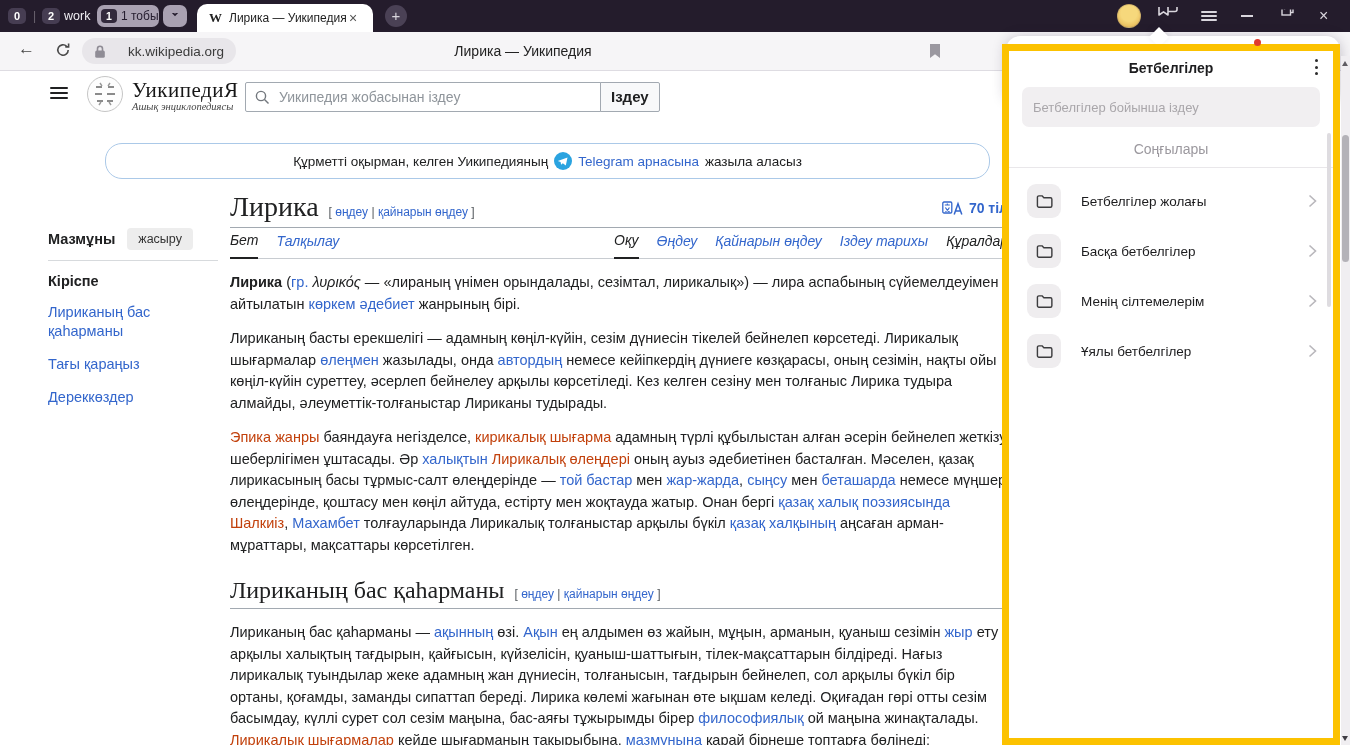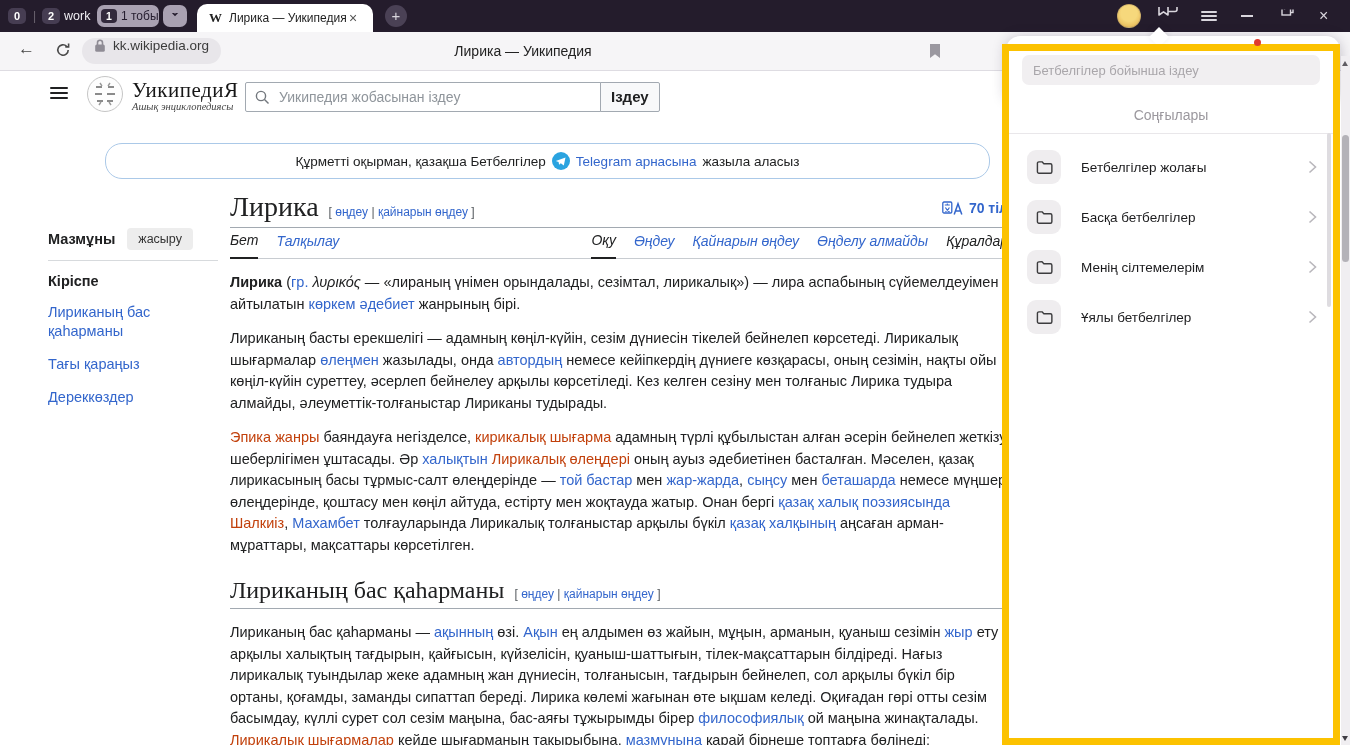--- a/index.html
+++ b/index.html
@@ -39,21 +39,21 @@
   .t-menu i:nth-child(1){top:0;} .t-menu i:nth-child(2){top:4px;} .t-menu i:nth-child(3){top:8px;}
   .t-min{left:1241px;width:12px;height:2px;background:#d9d6dd;}
   .t-restore{left:1281px;}
   .t-close{left:1319px;color:#d9d6dd;font-size:16px;line-height:16px;}
 
   
   .toolbar{left:0;top:32px;width:1350px;height:38px;background:#f6f5f7;border-bottom:1px solid #dedce2;z-index:9;}
   .tb-back{left:18px;top:7px;font-size:17px;color:#454545;position:absolute;}
   .tb-reload{left:55px;top:10px;position:absolute;}
   .tb-url{left:82px;top:6px;height:26px;position:absolute;background:#e8e6ea;border-radius:13px;
-          display:flex;padding:0 12px;gap:7px;}
+          display:flex;align-items:center;padding:0 12px;gap:22px;}
   .tb-url span{font-size:13.5px;color:#3b3b3b;}
   .tb-title{left:0;top:0;width:1046px;height:38px;position:absolute;text-align:center;
             line-height:38px;font-size:14px;color:#222;pointer-events:none;}
   .tb-flag{left:929px;top:11px;position:absolute;}
 
   
   .page{left:0;top:70px;width:1205px;height:675px;background:#fff;z-index:1;overflow:hidden;}
   .wm-menu{left:50px;top:17px;width:18px;height:13px;position:absolute;}
   .wm-menu i{position:absolute;left:0;width:18px;height:2px;background:#202122;border-radius:1px;}
   .wm-menu i:nth-child(1){top:0;} .wm-menu i:nth-child(2){top:5px;} .wm-menu i:nth-child(3){top:10px;}
@@ -111,21 +111,21 @@
   .popup-arrow{left:1152px;top:30px;width:14px;height:14px;background:#fff;transform:rotate(45deg);
                z-index:41;box-shadow:-2px -2px 6px rgba(40,30,60,.12);}
   .red-dot{left:1254px;top:39px;width:7px;height:7px;border-radius:50%;background:#e03a2f;z-index:56;}
   .panel{left:1002px;top:44px;width:338px;height:701px;box-sizing:border-box;border:7px solid #fcc200;
          background:#fff;z-index:50;}
   .p-head{position:relative;height:32px;}
   .p-title{position:absolute;left:0;right:0;text-align:center;top:9px;font-size:14px;font-weight:bold;color:#1d1d1f;}
   .p-kebab{position:absolute;right:12px;top:8px;width:10px;height:16px;display:flex;flex-direction:column;
            align-items:center;justify-content:space-between;}
   .p-kebab i{width:3px;height:3px;border-radius:50%;background:#2b2b2b;}
-  .p-search{margin:4px 13px 8px;height:30px;background:#f1eff1;border-radius:7px;display:flex;}
+  .p-search{margin:4px 13px 0;height:40px;background:#f1eff1;border-radius:7px;display:flex;}
   .p-search input{border:0;outline:0;background:transparent;flex:1;padding:0 11px;font-size:13px;
                   font-family:inherit;color:#1d1d1f;}
   .p-search input::placeholder{color:#a9a6aa;}
   .p-tabs{display:flex;height:40px;align-items:flex-end;border-bottom:1px solid #e9e7ea;}
   .p-tab{flex:1;text-align:center;font-size:14px;color:#9b989e;padding-bottom:10px;}
   .p-tab .lbl{padding:0 3px 10px;}
   .p-tab.active{color:#1d1d1f;font-weight:bold;}
   .p-tab.active .lbl{border-bottom:3px solid #1d1d1f;}
   .p-list{margin-top:8px;}
   .p-row{height:50px;display:flex;align-items:center;padding:0 16px 0 18px;}
@@ -233,21 +233,21 @@
   <div class="ws-box">
     <svg width="15" height="15" viewBox="0 0 15 15">
         <circle cx="6" cy="6" r="4.6" fill="none" stroke="#72777d" stroke-width="1.4"></circle>
         <path d="M9.5 9.5l4 4" stroke="#72777d" stroke-width="1.4"></path>
       </svg>
     <input placeholder="Уикипедия жобасынан іздеу" style="">
   </div>
   <div class="ws-btn">Іздеу</div>
 
   <div class="banner">
-    <span>Құрметті оқырман, қазақша Бетбелгілер</span>
+    <span>Құрметті оқырман, келген Уикипедияның</span>
     <svg width="18" height="18" viewBox="0 0 18 18">
         <circle cx="9" cy="9" r="9" fill="#2aa3e0"></circle>
         <path d="M3.8 9.1l9.7-3.7-1.7 8.2-3-2.4-1.7 1.6-.5-2.7z" fill="#fff"></path>
       </svg>
     <span class="blink">Telegram арнасына</span>
     <span>жазыла аласыз</span>
   </div>
 
   <div class="sidebar">
     <div class="sb-head">
@@ -274,40 +274,48 @@
         <span>70 тіл</span>
       </span>
     </div>
     <div class="a-tabs">
       <span class="tab plain active">Бет</span>
       <span class="tab">Талқылау</span>
       <span class="spacer"></span>
       <span class="tab plain active">Оқу</span>
       <span class="tab">Өңдеу</span>
       <span class="tab">Қайнарын өңдеу</span>
-      <span class="tab">Өңделу алмайды</span>
+      <span class="tab">Іздеу тарихы</span>
       <span class="tab plain">Құралдар</span>
     </div>
     <p><span class="seg-b">Лирика</span><span class="seg-p"> (</span><span class="seg-a">гр.</span><span class="seg-i"> λυρικός</span><span class="seg-p"> — «лираның үнімен орындалады, сезімтал, лирикалық») — лира аспабының сүйемелдеуімен айтылатын </span><span class="seg-a">көркем әдебиет</span><span class="seg-p"> жанрының бірі.</span></p>
     <p><span class="seg-p">Лириканың басты ерекшелігі — адамның көңіл-күйін, сезім дүниесін тікелей бейнелеп көрсетеді. Лирикалық шығармалар </span><span class="seg-a">өлеңмен</span><span class="seg-p"> жазылады, онда </span><span class="seg-a">автордың</span><span class="seg-p"> немесе кейіпкердің дүниеге көзқарасы, оның сезімін, нақты ойы көңіл-күйін суреттеу, әсерлеп бейнелеу арқылы көрсетіледі. Кез келген сезіну мен толғаныс Лирика тудыра алмайды, әлеуметтік-толғаныстар Лириканы тудырады.</span></p>
     <p><span class="seg-r">Эпика жанры</span><span class="seg-p"> баяндауға негізделсе, </span><span class="seg-r">кирикалық шығарма</span><span class="seg-p"> адамның түрлі құбылыстан алған әсерін бейнелеп жеткізу шеберлігімен ұштасады. Әр </span><span class="seg-a">халықтын</span><span class="seg-p"> </span><span class="seg-r">Лирикалық өлеңдері</span><span class="seg-p"> оның ауыз әдебиетінен басталған. Мәселен, қазақ лирикасының басы тұрмыс-салт өлеңдерінде — </span><span class="seg-a">той бастар</span><span class="seg-p"> мен </span><span class="seg-a">жар-жарда</span><span class="seg-p">, </span><span class="seg-a">сыңсу</span><span class="seg-p"> мен </span><span class="seg-a">беташарда</span><span class="seg-p"> немесе мүңшер өлеңдерінде, қоштасу мен көңіл айтуда, естірту мен жоқтауда жатыр. Онан бергі </span><span class="seg-a">қазақ халық поэзиясында</span><span class="seg-p"> </span><span class="seg-r">Шалкиіз</span><span class="seg-p">, </span><span class="seg-a">Махамбет</span><span class="seg-p"> толғауларында Лирикалық толғаныстар арқылы бүкіл </span><span class="seg-a">қазақ халқының</span><span class="seg-p"> аңсаған арман-мұраттары, мақсаттары көрсетілген.</span></p>
     <div class="a-h2row">
       <h2 class="a-h2">Лириканың бас қаһарманы</h2>
       <span class="a-edit"><span class="seg-g">[ </span><span class="seg-a">өңдеу</span><span class="seg-g"> | </span><span class="seg-a">қайнарын өңдеу</span><span class="seg-g"> ]</span></span>
     </div>
     <p><span class="seg-p">Лириканың бас қаһарманы — </span><span class="seg-a">ақынның</span><span class="seg-p"> өзі. </span><span class="seg-a">Ақын</span><span class="seg-p"> ең алдымен өз жайын, мұңын, арманын, қуаныш сезімін </span><span class="seg-a">жыр</span><span class="seg-p"> ету арқылы халықтың тағдырын, қайғысын, күйзелісін, қуаныш-шаттығын, тілек-мақсаттарын білдіреді. Нағыз лирикалық туындылар жеке адамның жан дүниесін, толғанысын, тағдырын бейнелеп, сол арқылы бүкіл бір ортаны, қоғамды, заманды сипаттап береді. Лирика көлемі жағынан өте ықшам келеді. Оқиғадан гөрі отты сезім басымдау, күллі сурет сол сезім маңына, бас-аяғы тұжырымды бірер </span><span class="seg-a">философиялық</span><span class="seg-p"> ой маңына жинақталады. </span><span class="seg-r">Лирикалық шығармалар</span><span class="seg-p"> кейде шығарманың тақырыбына, </span><span class="seg-a">мазмұнына</span><span class="seg-p"> қарай бірнеше топтарға бөлінеді:</span></p>
 
   </div>
 </div>
 
 <div class="abs popup-back"></div>
 <div class="abs popup-arrow"></div>
 <div class="abs red-dot"></div>
 
 <div class="abs panel">
+  <div class="p-head">
+    <span class="p-title">Бетбелгілер</span>
+    <div class="p-kebab">
+        <i></i>
+        <i></i>
+        <i></i>
+      </div>
+  </div>
   <div class="p-search">
     <input placeholder="Бетбелгілер бойынша іздеу" style="">
   </div>
   <div class="p-tabs">
     <div class="p-tab"><span class="lbl">Соңғылары</span></div>
   </div>
   <div class="p-list">
     <div class="p-row">
       <div class="p-ico">
           <svg width="17" height="15" viewBox="0 0 18 15">

